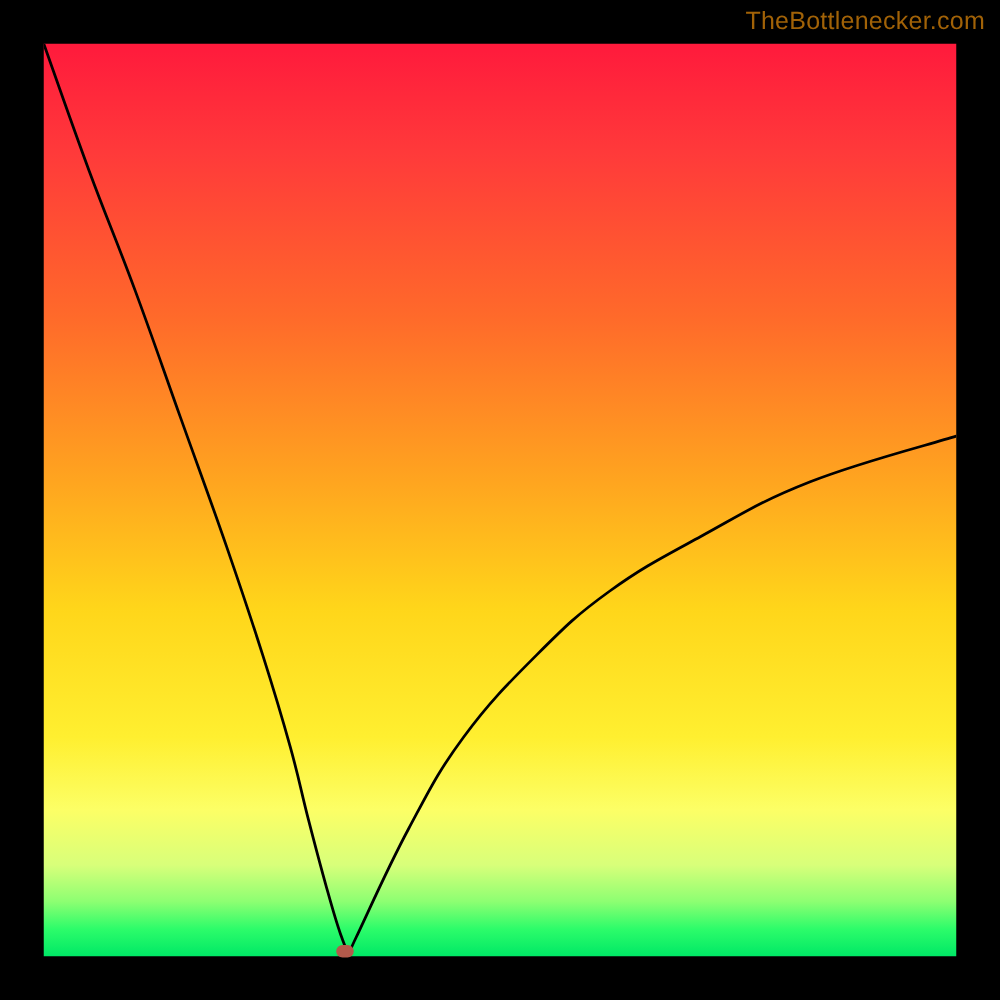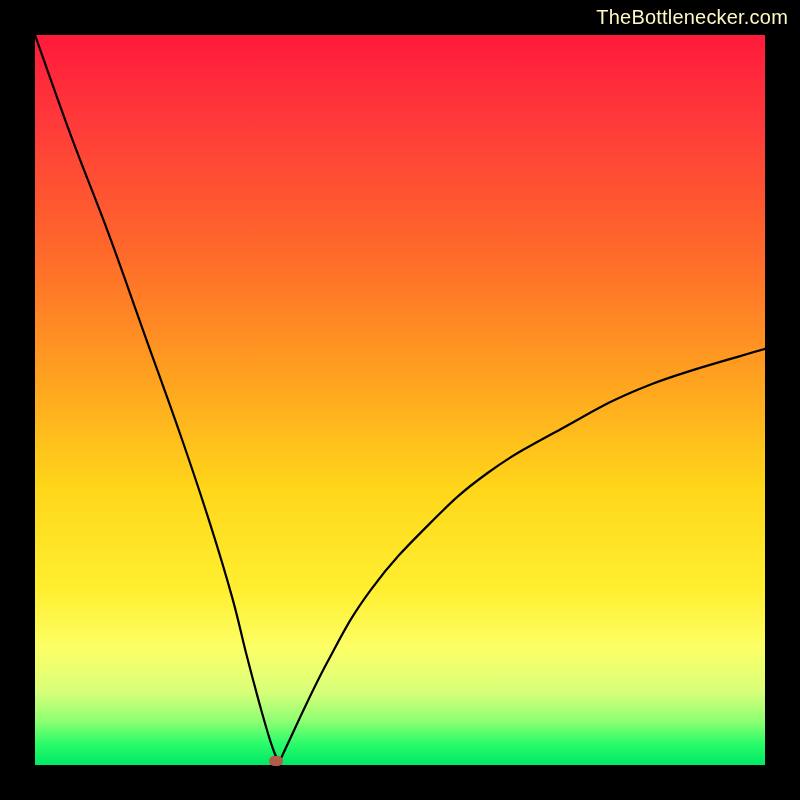--- a/index.html
+++ b/index.html
@@ -38,21 +38,21 @@
       #d8ff7a 90%,
       #8dff72 94%,
       #2dfc6a 97%,
       #00e866 100%
     );
   }
   .watermark {
     position: absolute;
     top: 6px;
     right: 12px;
-    color: #fef9c3;
+    color: #a16207;
     font-size: 20px;
     font-weight: 500;
     letter-spacing: 0.2px;
   }
   svg.curve {
     position: absolute;
     left: 0;
     top: 0;
     width: 730px;
     height: 730px;

